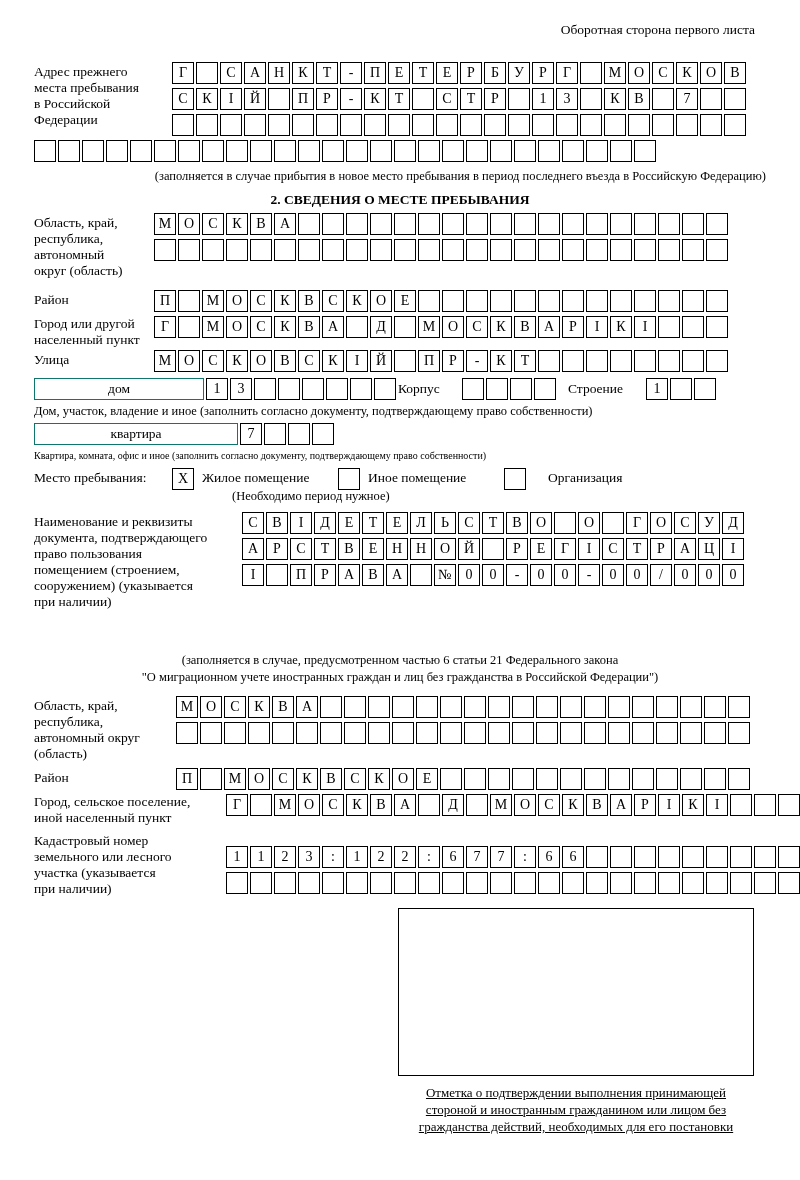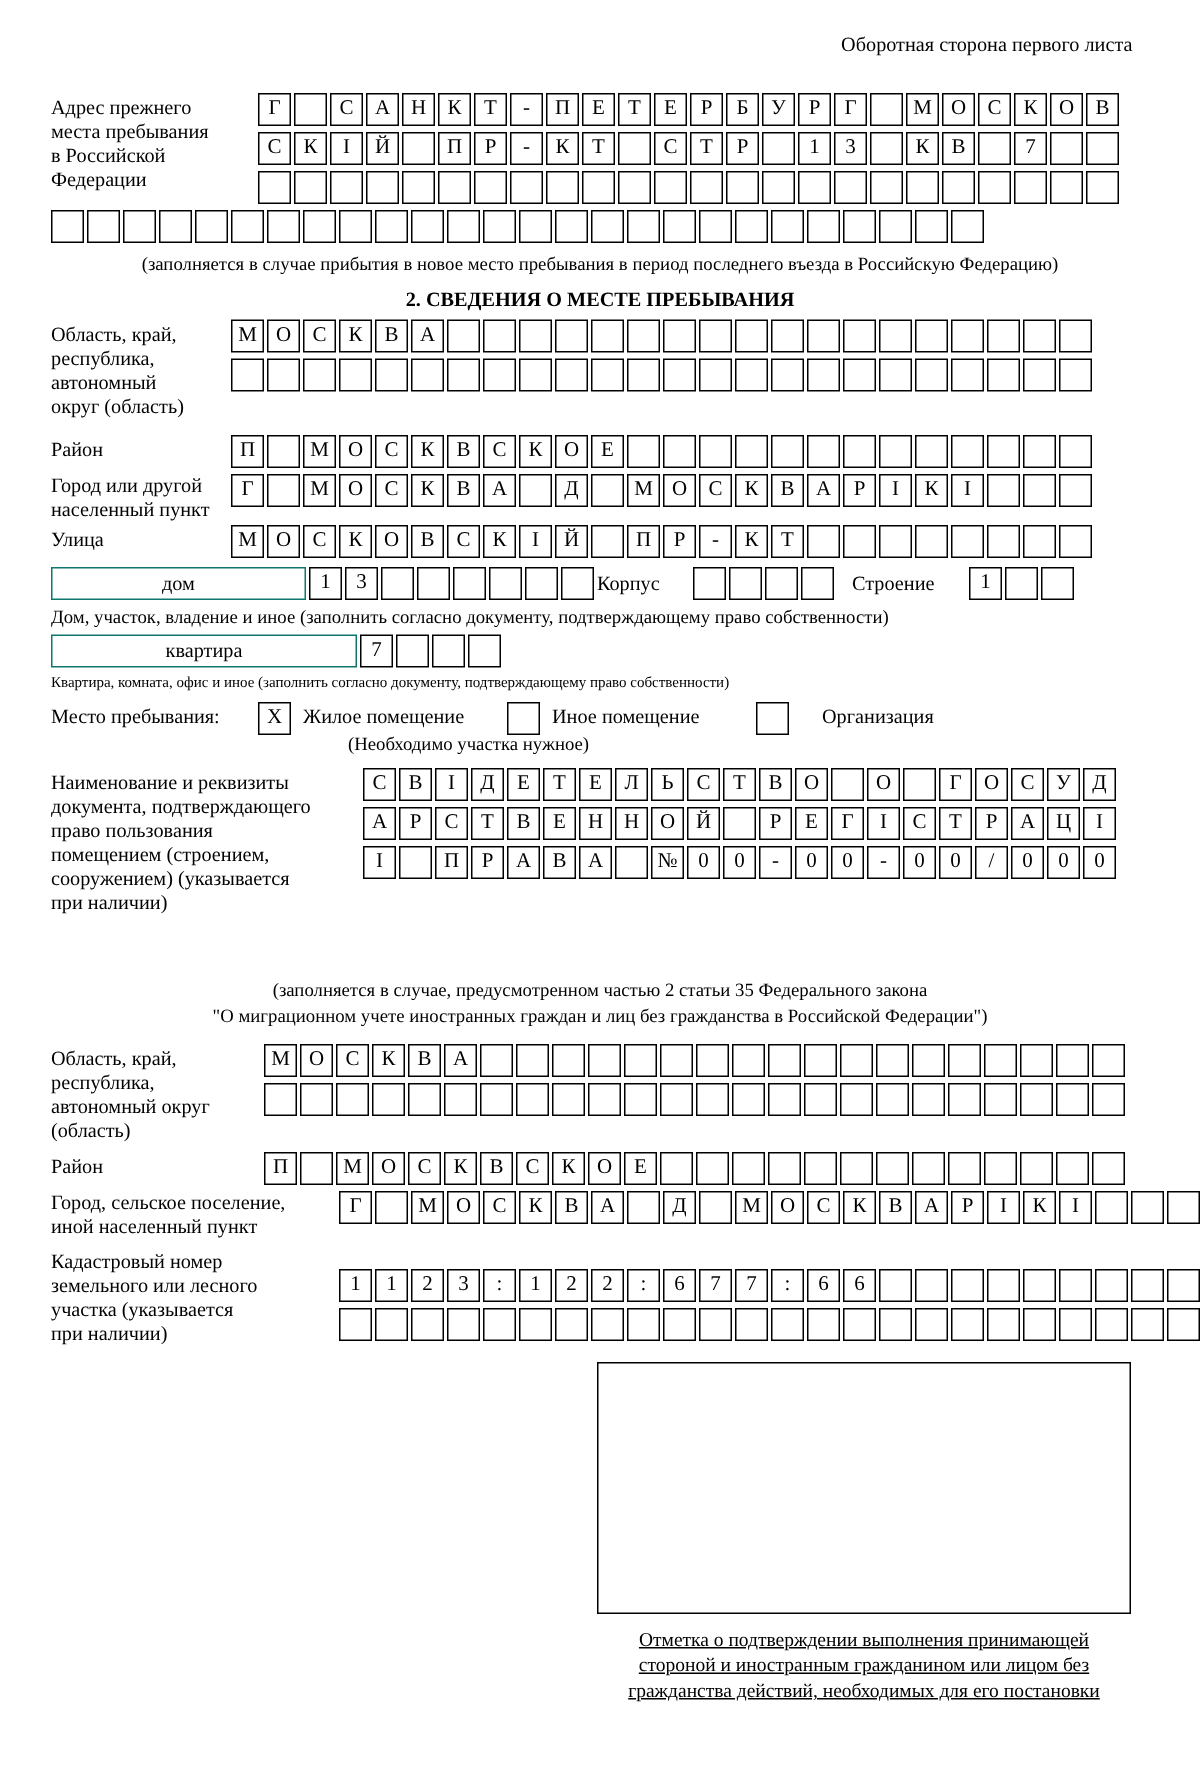--- a/index.html
+++ b/index.html
@@ -126,21 +126,21 @@
       <div class="cell"></div>
       <div class="cell"></div>
       <div class="cell"></div>
       <div class="cell"></div>
       <div class="cell"></div>
       <div class="cell"></div>
       <div class="cell"></div>
       <div class="cell"></div>
       <div class="cell"></div>
     </div>
-  <div class="lbl-c" style="left:34px;top:168px;width:732px;font-size:12.5px;">(заполняется в случае прибытия в новое место пребывания в период последнего въезда в Российскую Федерацию)</div>
+  <div class="lbl-c" style="left:34px;top:168px;width:732px;font-size:12.5px;text-align:right;">(заполняется в случае прибытия в новое место пребывания в период последнего въезда в Российскую Федерацию)</div>
 
   <div class="lbl-c bold" style="left:34px;top:192px;width:732px;font-size:13.5px;">2. СВЕДЕНИЯ О МЕСТЕ ПРЕБЫВАНИЯ</div>
 
   <div class="lbl" style="left:34px;top:215px;">Область, край,
 республика,
 автономный
 округ (область)</div>
   <div class="row" id="reg-row-0" style="left:154px;top:213px;">
       <div class="cell">М</div>
       <div class="cell">О</div>
@@ -314,21 +314,21 @@
     </div>
   <div class="lbl" style="left:34px;top:448px;font-size:10px;">Квартира, комната, офис и иное (заполнить согласно документу, подтверждающему право собственности)</div>
 
   <div class="lbl" style="left:34px;top:470px;">Место пребывания:</div>
   <div class="cell" style="position:absolute;left:172px;top:468px;">Х</div>
   <div class="lbl" style="left:202px;top:470px;">Жилое помещение</div>
   <div class="cell" style="position:absolute;left:338px;top:468px;"></div>
   <div class="lbl" style="left:368px;top:470px;">Иное помещение</div>
   <div class="cell" style="position:absolute;left:504px;top:468px;"></div>
   <div class="lbl" style="left:548px;top:470px;">Организация</div>
-  <div class="lbl" style="left:232px;top:488px;font-size:12.5px;">(Необходимо участка нужное)</div>
+  <div class="lbl" style="left:232px;top:488px;font-size:12.5px;">(Необходимо период нужное)</div>
 
   <div class="lbl" style="left:34px;top:514px;">Наименование и реквизиты
 документа, подтверждающего
 право пользования
 помещением (строением,
 сооружением) (указывается
 при наличии)</div>
   <div class="row" id="doc-row-0" style="left:242px;top:512px;">
       <div class="cell">С</div>
       <div class="cell">В</div>
@@ -392,21 +392,21 @@
       <div class="cell">0</div>
       <div class="cell">-</div>
       <div class="cell">0</div>
       <div class="cell">0</div>
       <div class="cell">/</div>
       <div class="cell">0</div>
       <div class="cell">0</div>
       <div class="cell">0</div>
     </div>
 
-  <div class="lbl-c" style="left:34px;top:652px;width:732px;font-size:12.5px;">(заполняется в случае, предусмотренном частью 2 статьи 35 Федерального закона</div>
+  <div class="lbl-c" style="left:34px;top:652px;width:732px;font-size:12.5px;">(заполняется в случае, предусмотренном частью 6 статьи 21 Федерального закона</div>
   <div class="lbl-c" style="left:34px;top:669px;width:732px;font-size:12.5px;">"О миграционном учете иностранных граждан и лиц без гражданства в Российской Федерации")</div>
 
   <div class="lbl" style="left:34px;top:698px;">Область, край,
 республика,
 автономный округ
 (область)</div>
   <div class="row" id="act-reg-0" style="left:176px;top:696px;">
       <div class="cell">М</div>
       <div class="cell">О</div>
       <div class="cell">С</div>

